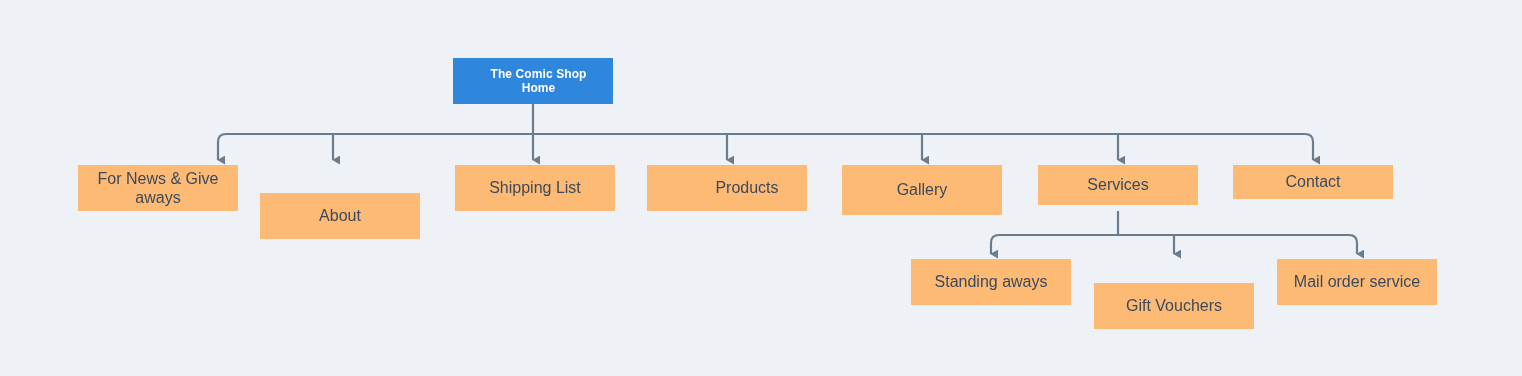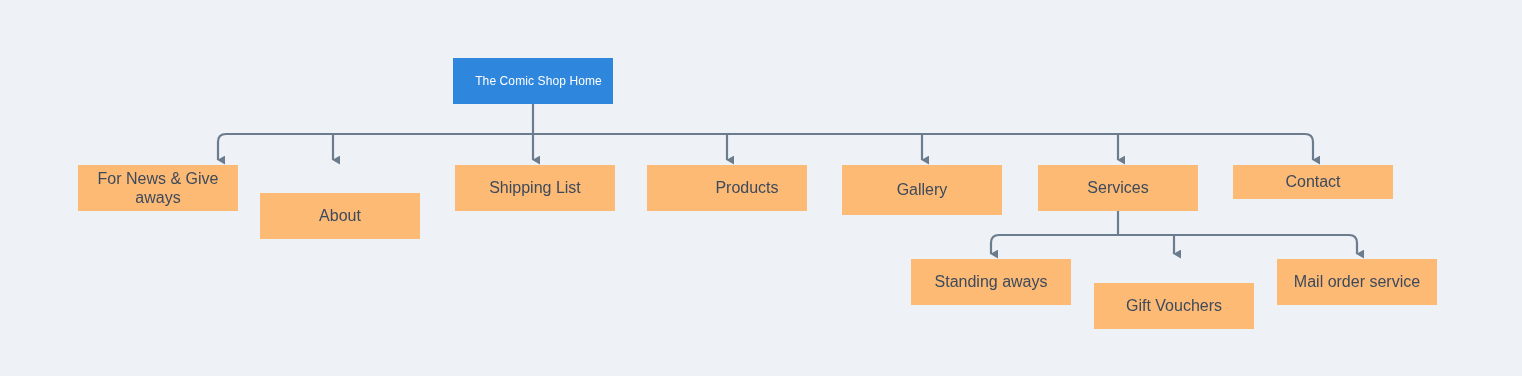--- a/index.html
+++ b/index.html
@@ -33,21 +33,21 @@
     align-items: center;
     justify-content: center;
     box-sizing: border-box;
     text-align: center;
     line-height: 1.2;
   }
   .node-root {
     background: #2e86dd;
     color: #ffffff;
     font-size: 12px;
-    font-weight: normal;
+    font-weight: bold;
     letter-spacing: 0.1px;
     padding-left: 11px;
   }
   .node-page {
     background: #fdba74;
     color: #3d4a5c;
     font-size: 16px;
     font-weight: normal;
   }
   .node-label {
@@ -97,21 +97,21 @@
       </div>
       <div class="node node-page" style="left: 455px; top: 165px; width: 160px; height: 46px;">
         <span class="node-label">Shipping List</span>
       </div>
       <div class="node node-page" style="left: 647px; top: 165px; width: 160px; height: 46px; padding-left: 40px;">
         <span class="node-label">Products</span>
       </div>
       <div class="node node-page" style="left: 842px; top: 165px; width: 160px; height: 50px;">
         <span class="node-label">Gallery</span>
       </div>
-      <div class="node node-page" style="left: 1038px; top: 165px; width: 160px; height: 46px;">
+      <div class="node node-page" style="left: 1038px; top: 165px; width: 160px; height: 40px;">
         <span class="node-label">Services</span>
       </div>
       <div class="node node-page" style="left: 1233px; top: 165px; width: 160px; height: 34px;">
         <span class="node-label">Contact</span>
       </div>
     </div>
   <div id="level2-nodes">
       <div class="node node-page" style="left: 911px; top: 259px; width: 160px; height: 46px;">
         <span class="node-label">Standing aways</span>
       </div>

